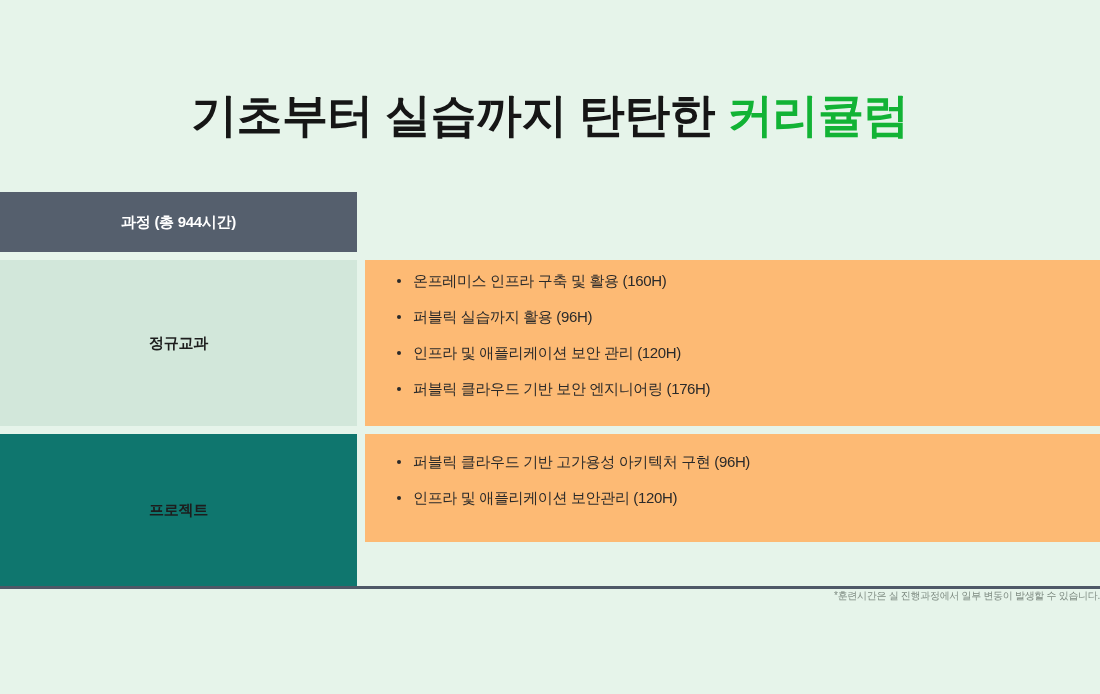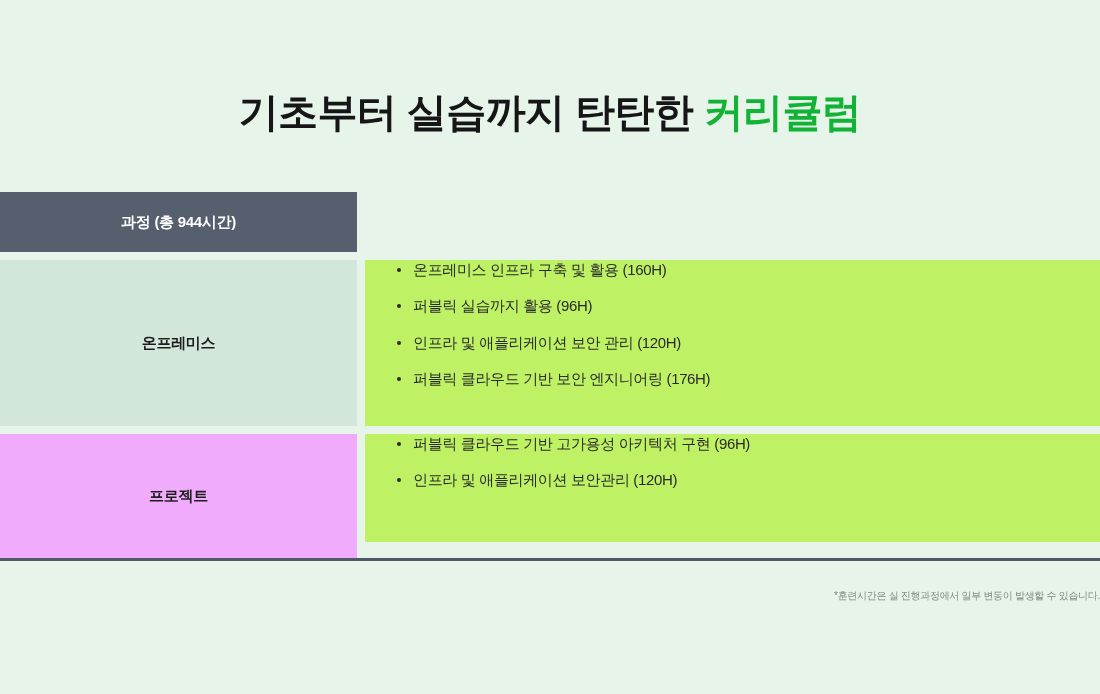--- a/index.html
+++ b/index.html
@@ -24,21 +24,21 @@
   }
 
   
   .title-wrap {
     width: 100%;
     text-align: center;
     padding-top: 88px;
     box-sizing: border-box;
   }
   .title {
-    font-size: 40px;
+    font-size: 46px;
     font-weight: 700;
     letter-spacing: -0.6px;
     color: #161616;
     line-height: 1.2;
     margin: 0;
     white-space: nowrap;
   }
   .title .accent {
     color: #12b335;
   }
@@ -94,36 +94,36 @@
   }
 
   
   .body-row .col-left {
     height: 166px;
   }
   .body-row.row-regular .col-left {
     background: #d2e7da;
   }
   .body-row.row-project .col-left {
-    background: #f0abfc;
-    height: 124px;
+    background: #0f766e;
+    height: 152px;
   }
   .row-label {
     color: #1d1d1d;
     font-size: 15px;
     font-weight: 700;
     letter-spacing: -0.3px;
   }
 
   .body-row .col-right {
-    background: #bef264;
+    background: #fdba74;
     height: 166px;
     display: flex;
     flex-direction: column;
-    justify-content: flex-start;
+    justify-content: center;
     padding: 0 0 16px 30px;
     box-sizing: border-box;
   }
   .body-row.row-project .col-right {
     height: 108px;
   }
 
   ul.bullets {
     list-style: none;
     margin: 0;
@@ -175,21 +175,21 @@
   <div class="curriculum-table">
 
     <div class="t-row head-row">
       <div class="col-left">
         <span class="head-label">과정 (총 944시간)</span>
       </div>
     </div>
 
     <div class="t-row body-row row-regular">
       <div class="col-left">
-        <span class="row-label">온프레미스</span>
+        <span class="row-label">정규교과</span>
       </div>
       <div class="col-right">
         <ul class="bullets">
           <li>온프레미스 인프라 구축 및 활용 (160H)</li>
           <li>퍼블릭 실습까지 활용 (96H)</li>
           <li>인프라 및 애플리케이션 보안 관리 (120H)</li>
           <li>퍼블릭 클라우드 기반 보안 엔지니어링 (176H)</li>
         </ul>
       </div>
     </div>

